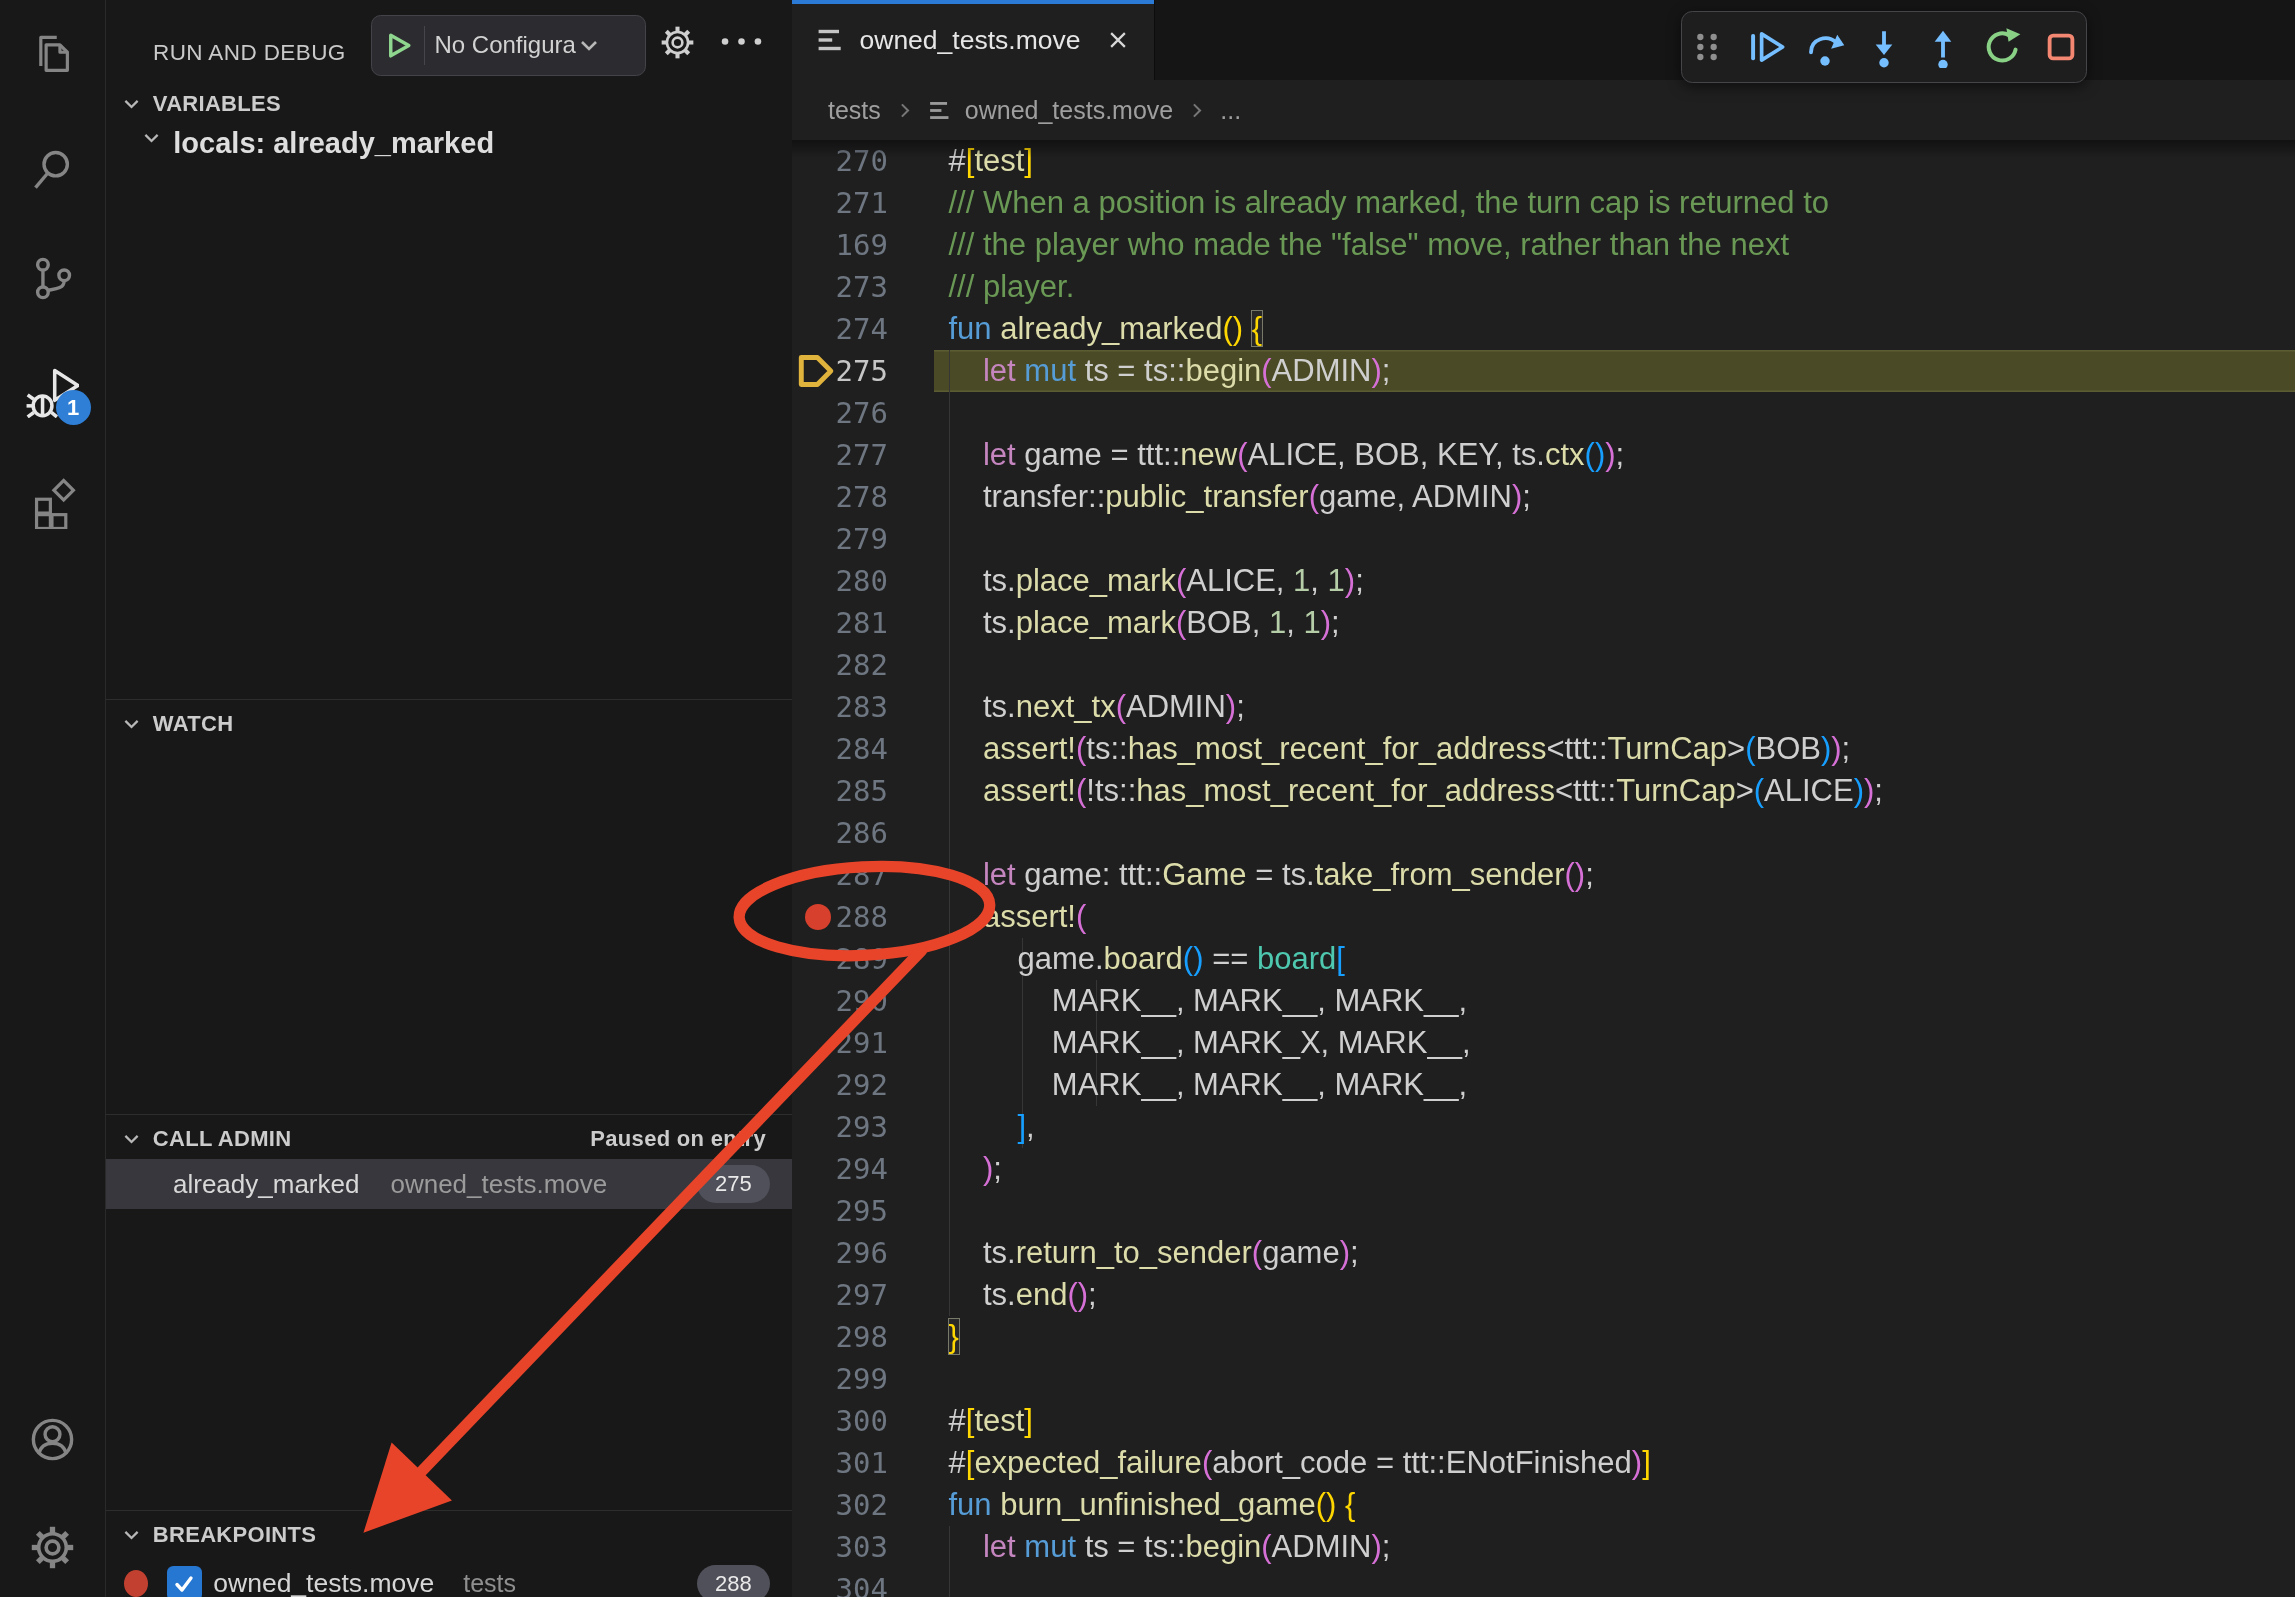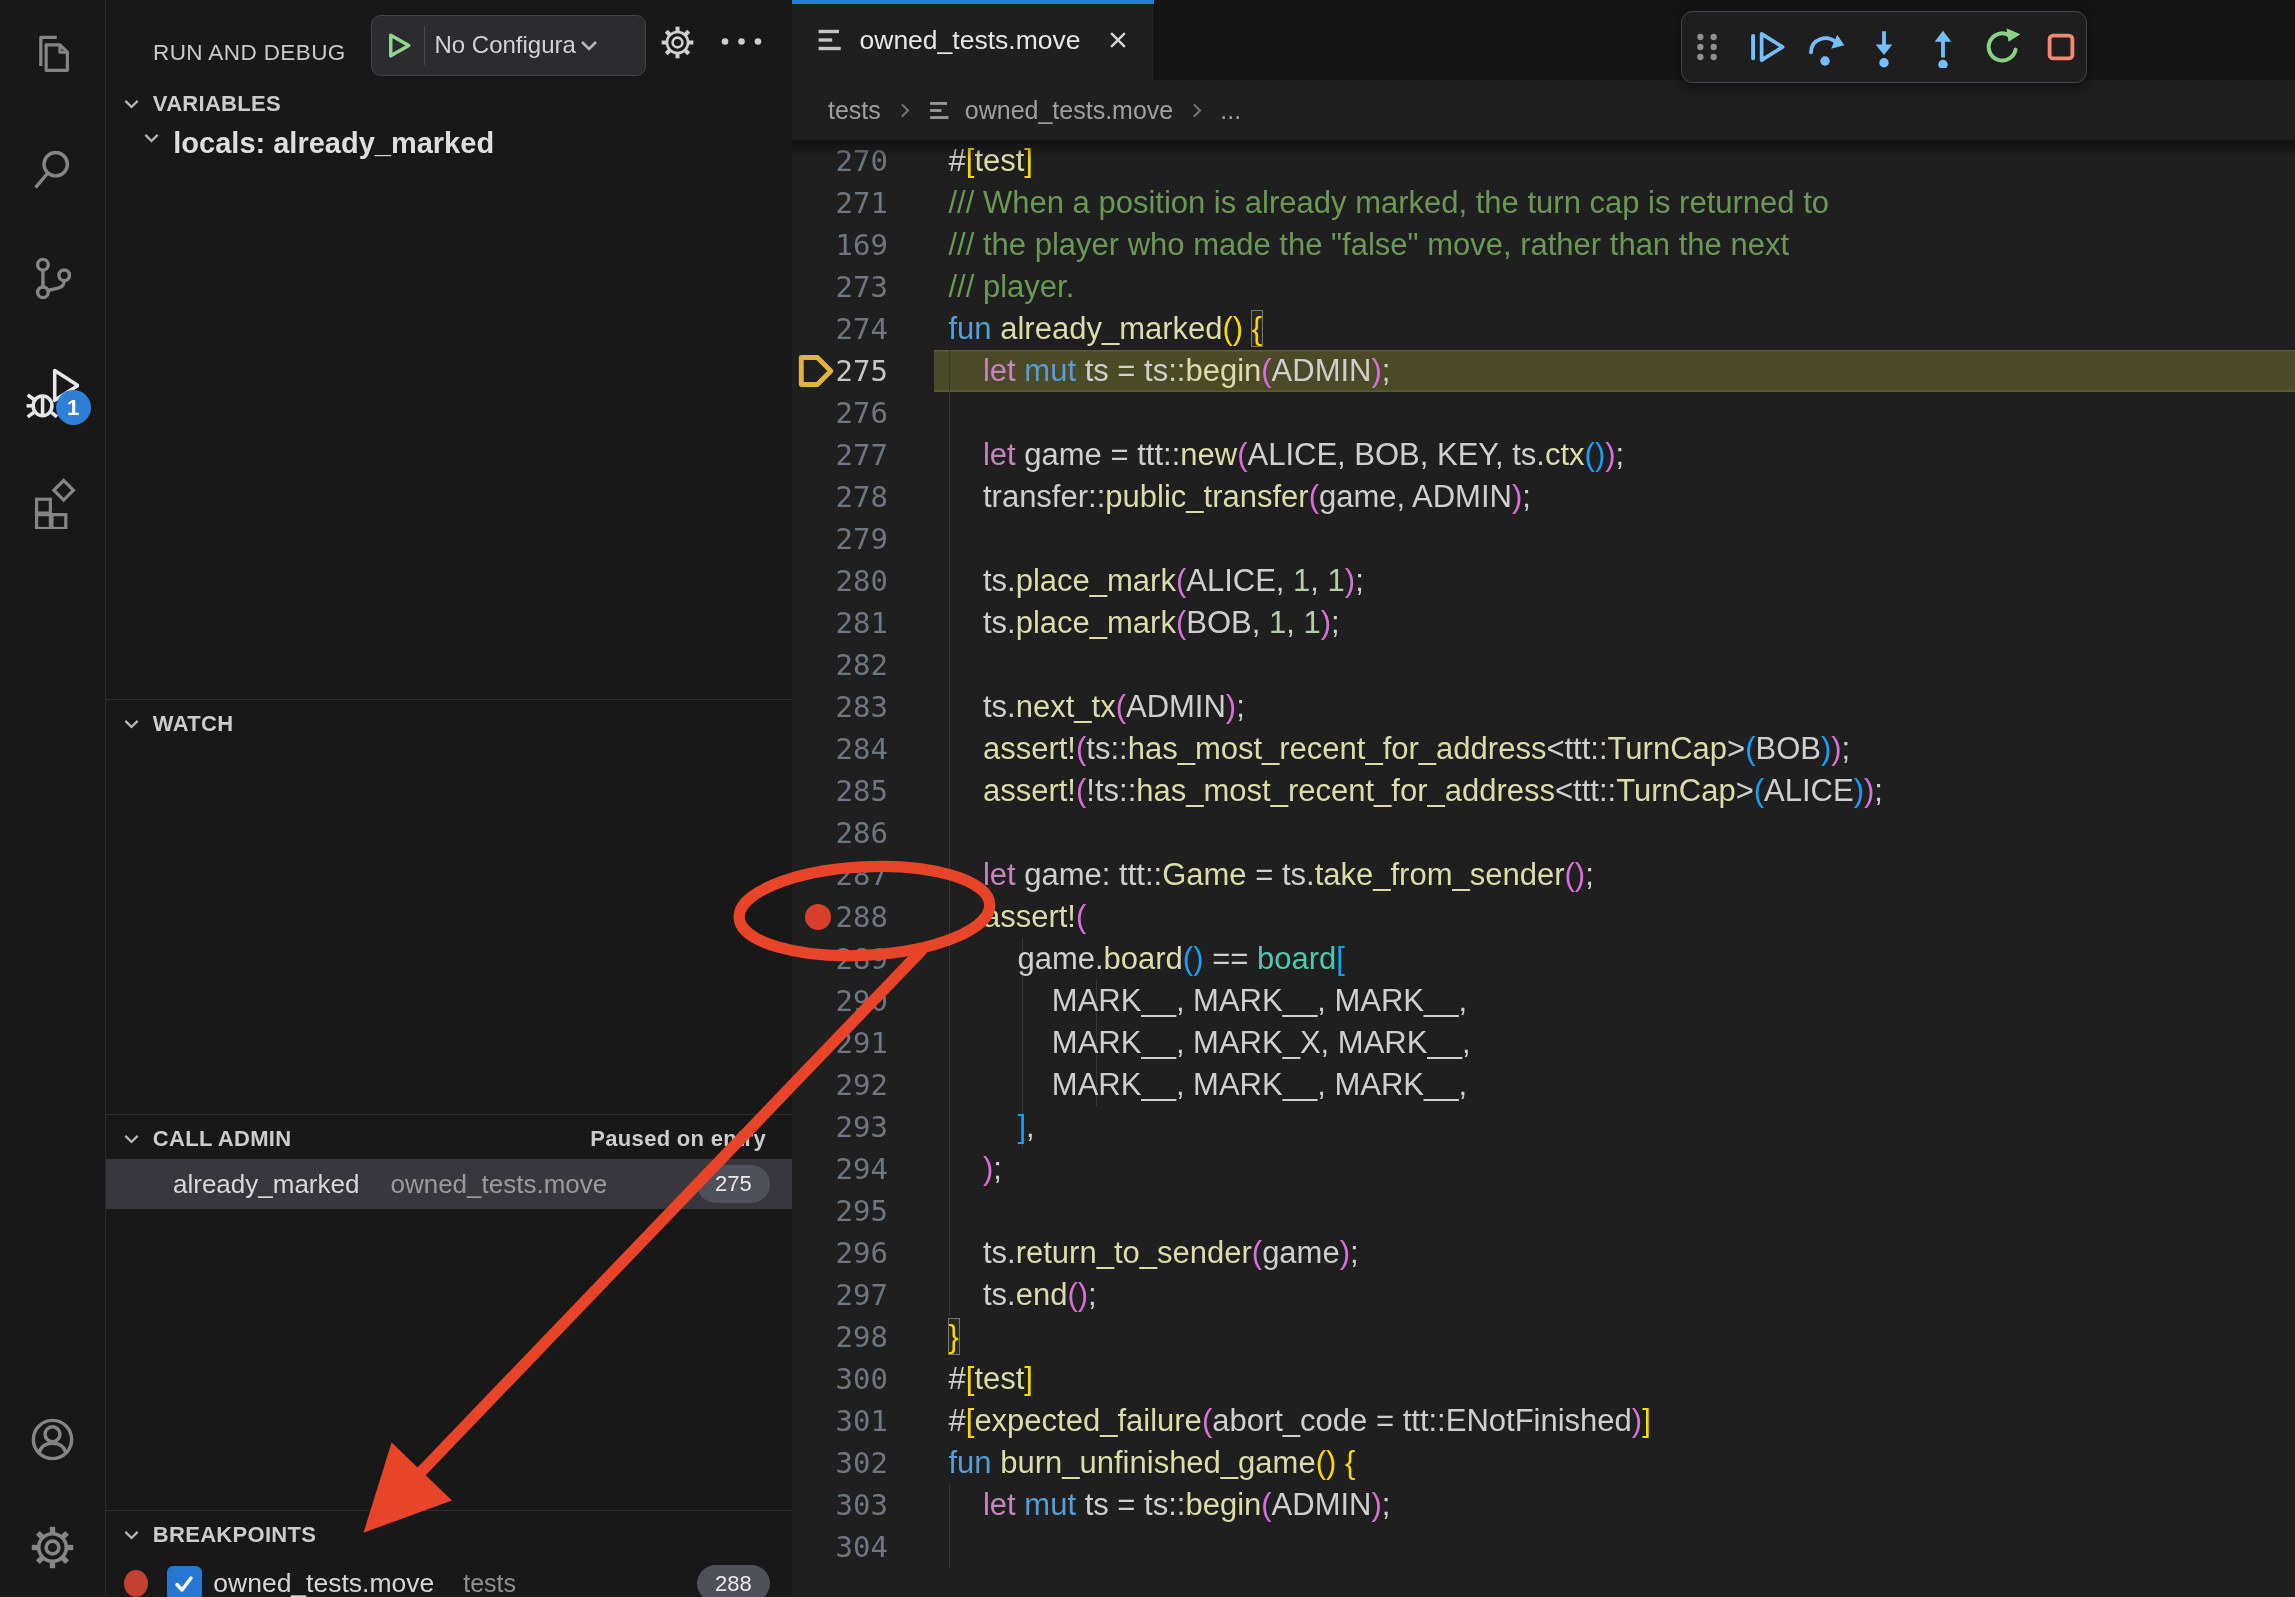--- a/index.html
+++ b/index.html
@@ -522,20 +522,26 @@
           <div class="ctext"><i class="ig" style="left: 14.5px;"></i><pre><span class="tk-def">    ts.</span><span class="tk-fn">end</span><span class="tk-p2">()</span><span class="tk-def">;</span></pre></div>
         </div>
         <div class="cline">
           <div class="gut">
             <span class="lnum">298</span>
           </div>
           <div class="ctext"><pre><span class="tk-p1b">}</span></pre></div>
         </div>
         <div class="cline">
           <div class="gut">
+            <span class="lnum">299</span>
+          </div>
+          <div class="ctext"><pre></pre></div>
+        </div>
+        <div class="cline">
+          <div class="gut">
             <span class="lnum">300</span>
           </div>
           <div class="ctext"><pre><span class="tk-def">#</span><span class="tk-p1">[</span><span class="tk-fn">test</span><span class="tk-p1">]</span></pre></div>
         </div>
         <div class="cline">
           <div class="gut">
             <span class="lnum">301</span>
           </div>
           <div class="ctext"><pre><span class="tk-def">#</span><span class="tk-p1">[</span><span class="tk-fn">expected_failure</span><span class="tk-p2">(</span><span class="tk-def">abort_code = ttt::ENotFinished</span><span class="tk-p2">)</span><span class="tk-p1">]</span></pre></div>
         </div>

